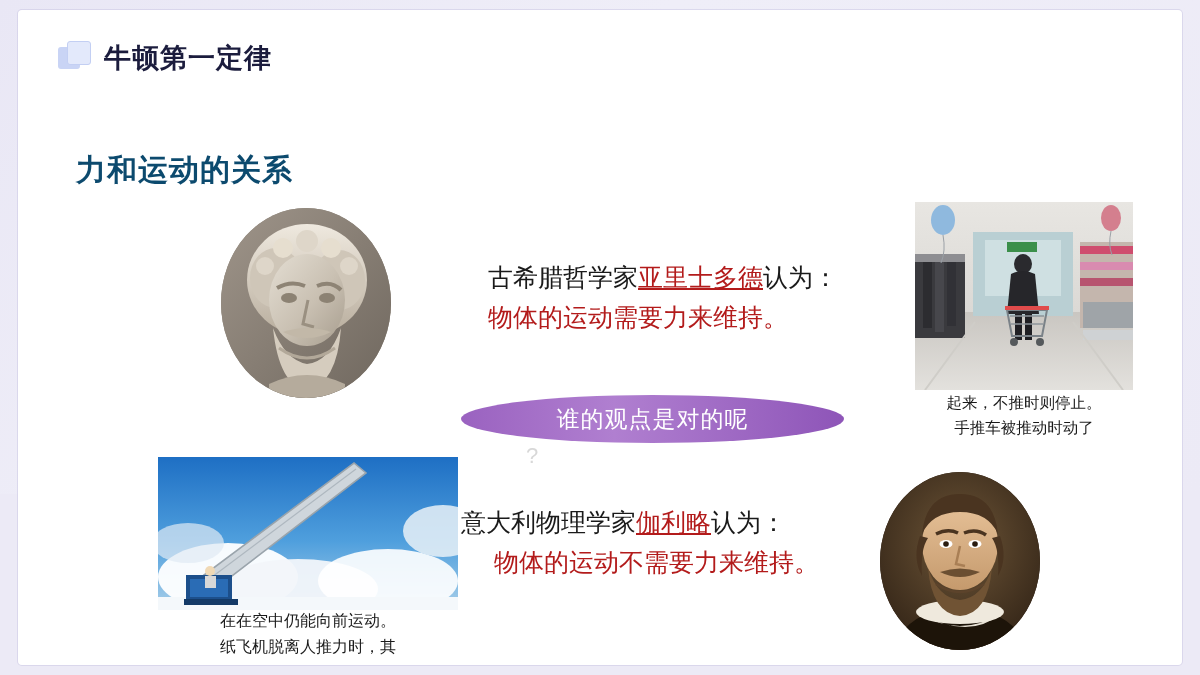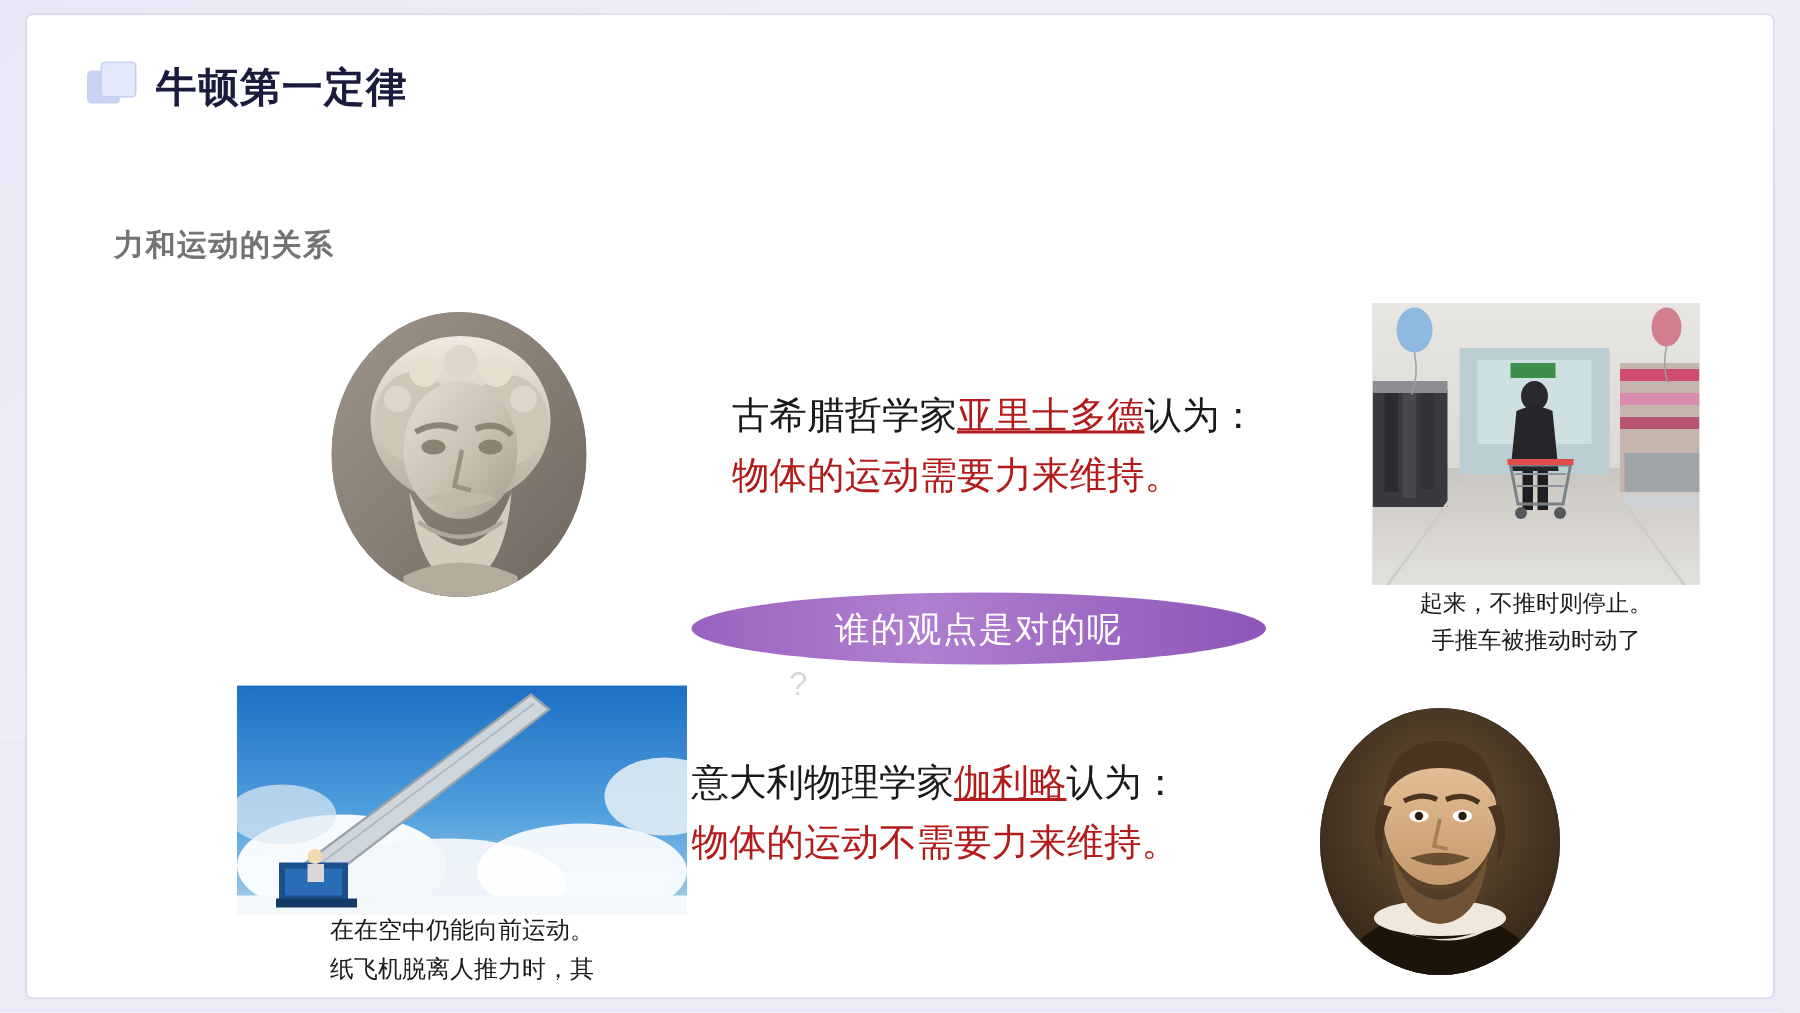--- a/index.html
+++ b/index.html
@@ -62,23 +62,23 @@
   .header-title {
     font-size: 27px;
     font-weight: bold;
     color: #1b1c3d;
     letter-spacing: 1px;
   }
   .section-title {
     position: absolute;
     left: 58px;
     top: 140px;
-    font-size: 20px;
+    font-size: 30px;
     font-weight: bold;
-    color: #737373;
+    color: #0c4a6e;
     letter-spacing: 1px;
   }
 
   
   .aristotle {
     position: absolute;
     left: 203px;
     top: 198px;
     width: 170px;
     height: 190px;
@@ -115,20 +115,21 @@
     line-height: 40px;
     color: #1a1a1a;
     white-space: nowrap;
   }
   .text-galileo .name {
     color: #b31b1b;
     text-decoration: underline;
   }
   .text-galileo .claim {
     color: #b31b1b;
+    margin-left: 33px;
   }
 
   
   .ellipse {
     position: absolute;
     left: 443px;
     top: 385px;
     width: 383px;
     height: 48px;
     border-radius: 50%;

